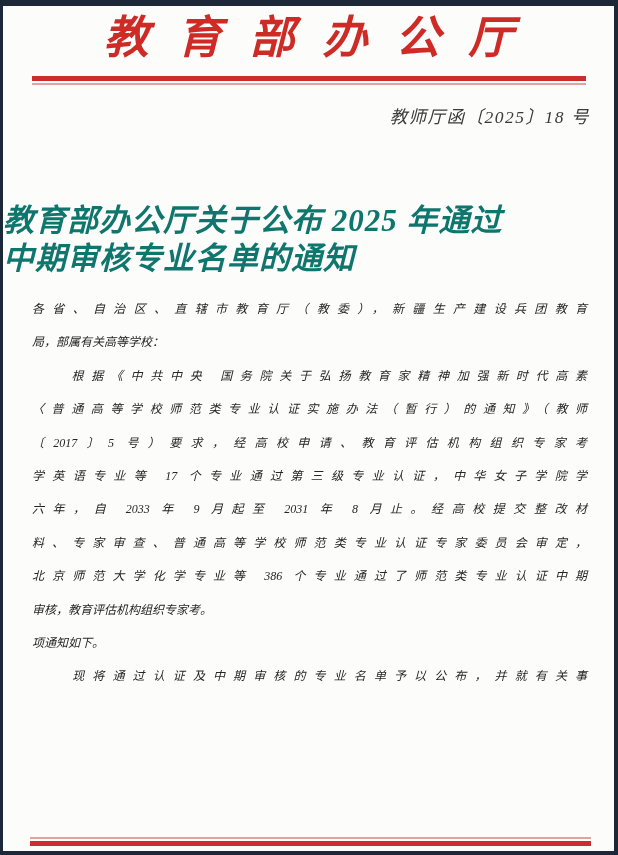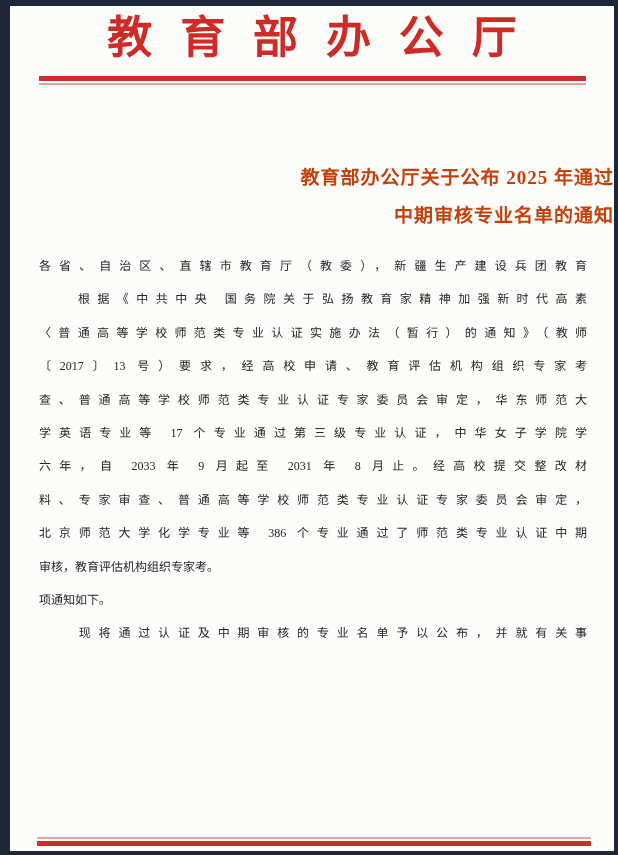--- a/index.html
+++ b/index.html
@@ -6,23 +6,24 @@
     margin: 0;
     padding: 0;
     background: #e8e8e8;
     font-family: "Liberation Serif", "DejaVu Serif", serif;
   }
   .frame {
     width: 618px;
     height: 855px;
     background: #1c2838;
     box-sizing: border-box;
-    padding: 6px 4px 4px 10px;
+    padding: 6px 4px 4px 3px;
     margin: 0 auto;
     position: relative;
+    font-style: italic;
   }
   .page {
     width: 100%;
     height: 100%;
     background: #fcfcfa;
     box-sizing: border-box;
     position: relative;
     overflow: hidden;
   }
   .agency {
@@ -54,23 +55,23 @@
     margin-top: 21px;
     padding-right: 24px;
     text-align: right;
     font-size: 17.5px;
     line-height: 22px;
     color: #3a3a3a;
     letter-spacing: 1.5px;
   }
   .title-block {
     margin-top: 74px;
-    text-align: right;
-    color: #c2410c;
-    font-size: 19px;
+    text-align: left;
+    color: #0f766e;
+    font-size: 31px;
     font-weight: 700;
     letter-spacing: 1px;
   }
   .title-line {
     line-height: 37.5px;
   }
   .body-block {
     margin: 16px 27px 0 29px;
     font-size: 12px;
     color: #262626;
@@ -109,32 +110,33 @@
   <div class="page">
 
     <div class="agency">教育部办公厅</div>
 
     <div class="rule">
       <div class="thick"></div>
       <div class="gap"></div>
       <div class="thin"></div>
     </div>
 
+    <div class="doc-number">教师厅函〔2025〕18 号</div>
 
     <div class="title-block">
       <div class="title-line">教育部办公厅关于公布 2025 年通过</div>
       <div class="title-line">中期审核专业名单的通知</div>
     </div>
 
     <div class="body-block">
         <div class="body-line fill">各省、自治区、直辖市教育厅（教委），新疆生产建设兵团教育</div>
+        <div class="body-line">局，部属有关高等学校：</div>
         <div class="body-line fill">　　根据《中共中央 国务院关于弘扬教育家精神加强新时代高素</div>
         <div class="body-line fill">〈普通高等学校师范类专业认证实施办法（暂行）的通知》（教师</div>
-        <div class="body-line fill">〔2017〕13 号）要求，经高校申请、教育评估机构组织专家考</div>
-        <div class="body-line fill">查、普通高等学校师范类专业认证专家委员会审定，华东师范大</div>
+        <div class="body-line fill">〔2017〕5 号）要求，经高校申请、教育评估机构组织专家考</div>
         <div class="body-line fill">学英语专业等 17 个专业通过第三级专业认证，中华女子学院学</div>
         <div class="body-line fill">六年，自 2033 年 9 月起至 2031 年 8 月止。经高校提交整改材</div>
         <div class="body-line fill">料、专家审查、普通高等学校师范类专业认证专家委员会审定，</div>
         <div class="body-line fill">北京师范大学化学专业等 386 个专业通过了师范类专业认证中期</div>
         <div class="body-line">审核，教育评估机构组织专家考。</div>
         <div class="body-line">项通知如下。</div>
         <div class="body-line fill">　　现将通过认证及中期审核的专业名单予以公布，并就有关事</div>
       </div>
 
     <div class="bottom-rule">

